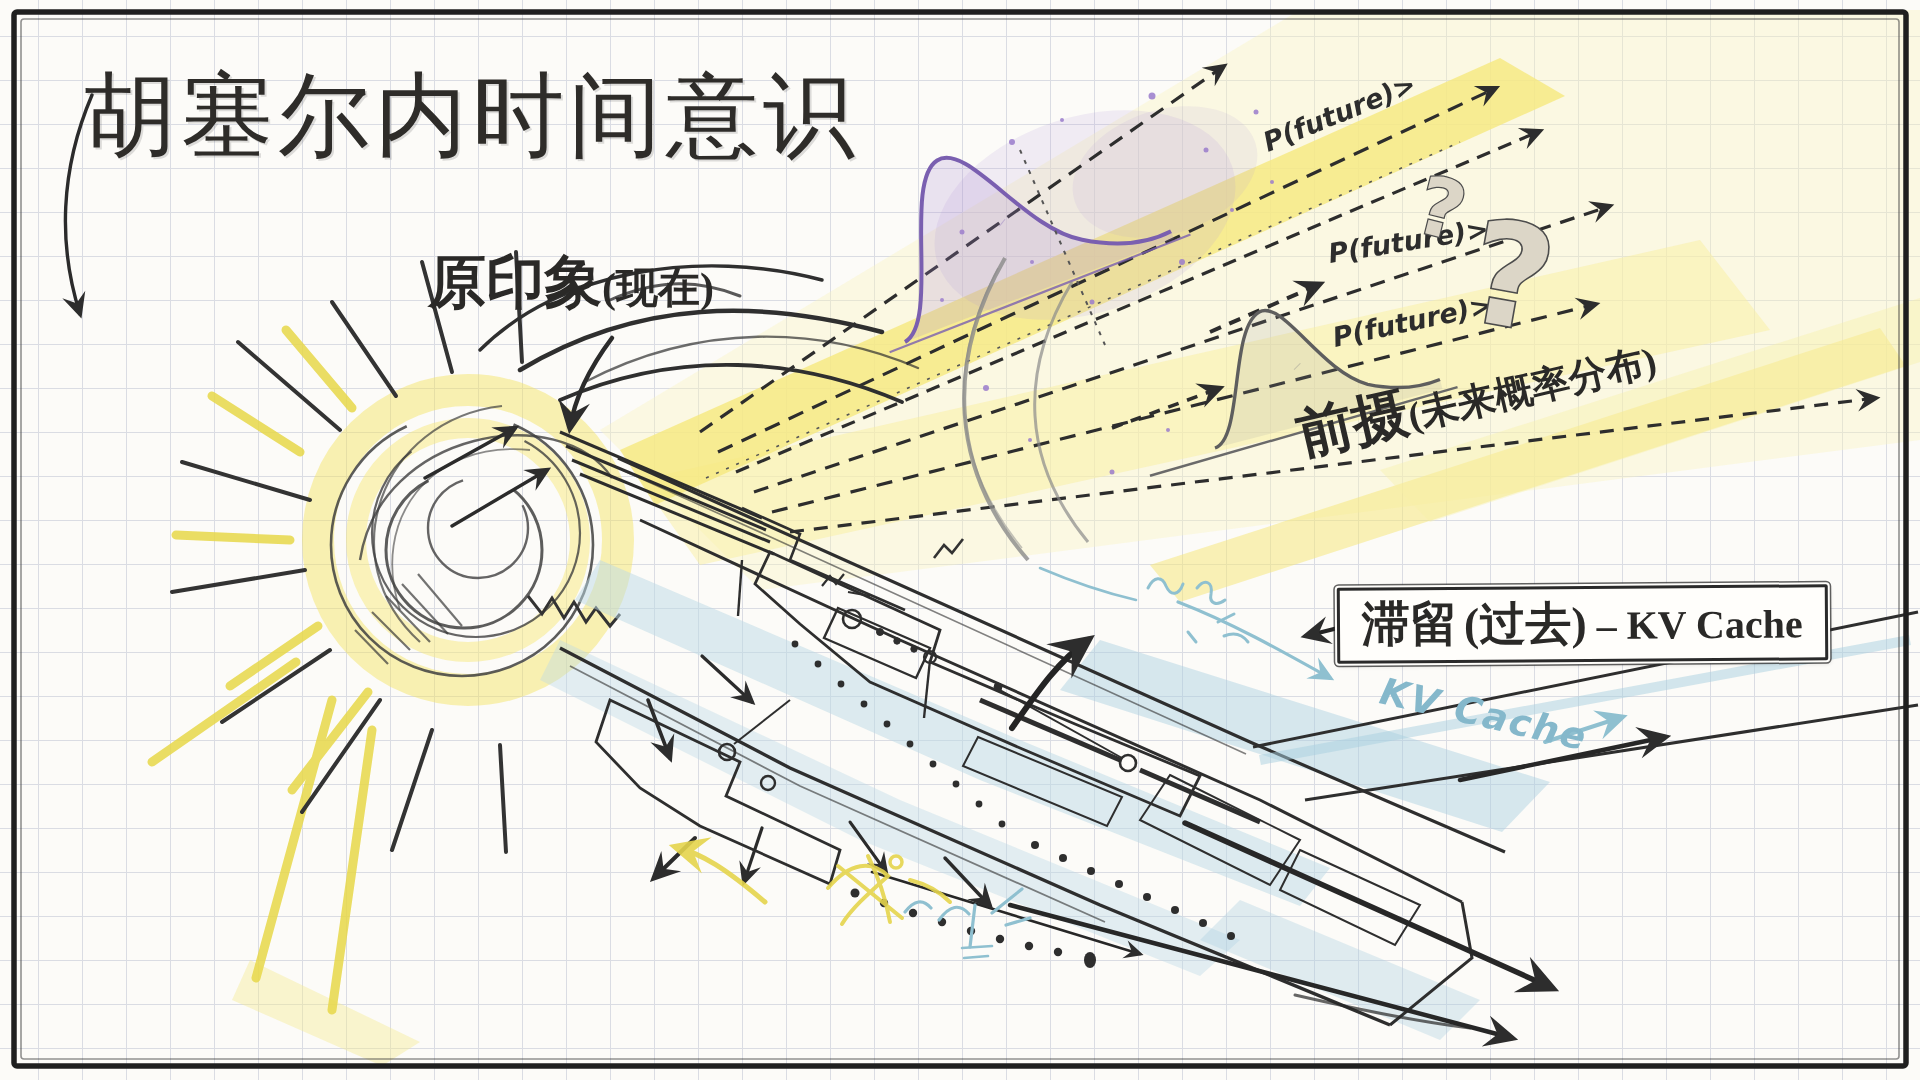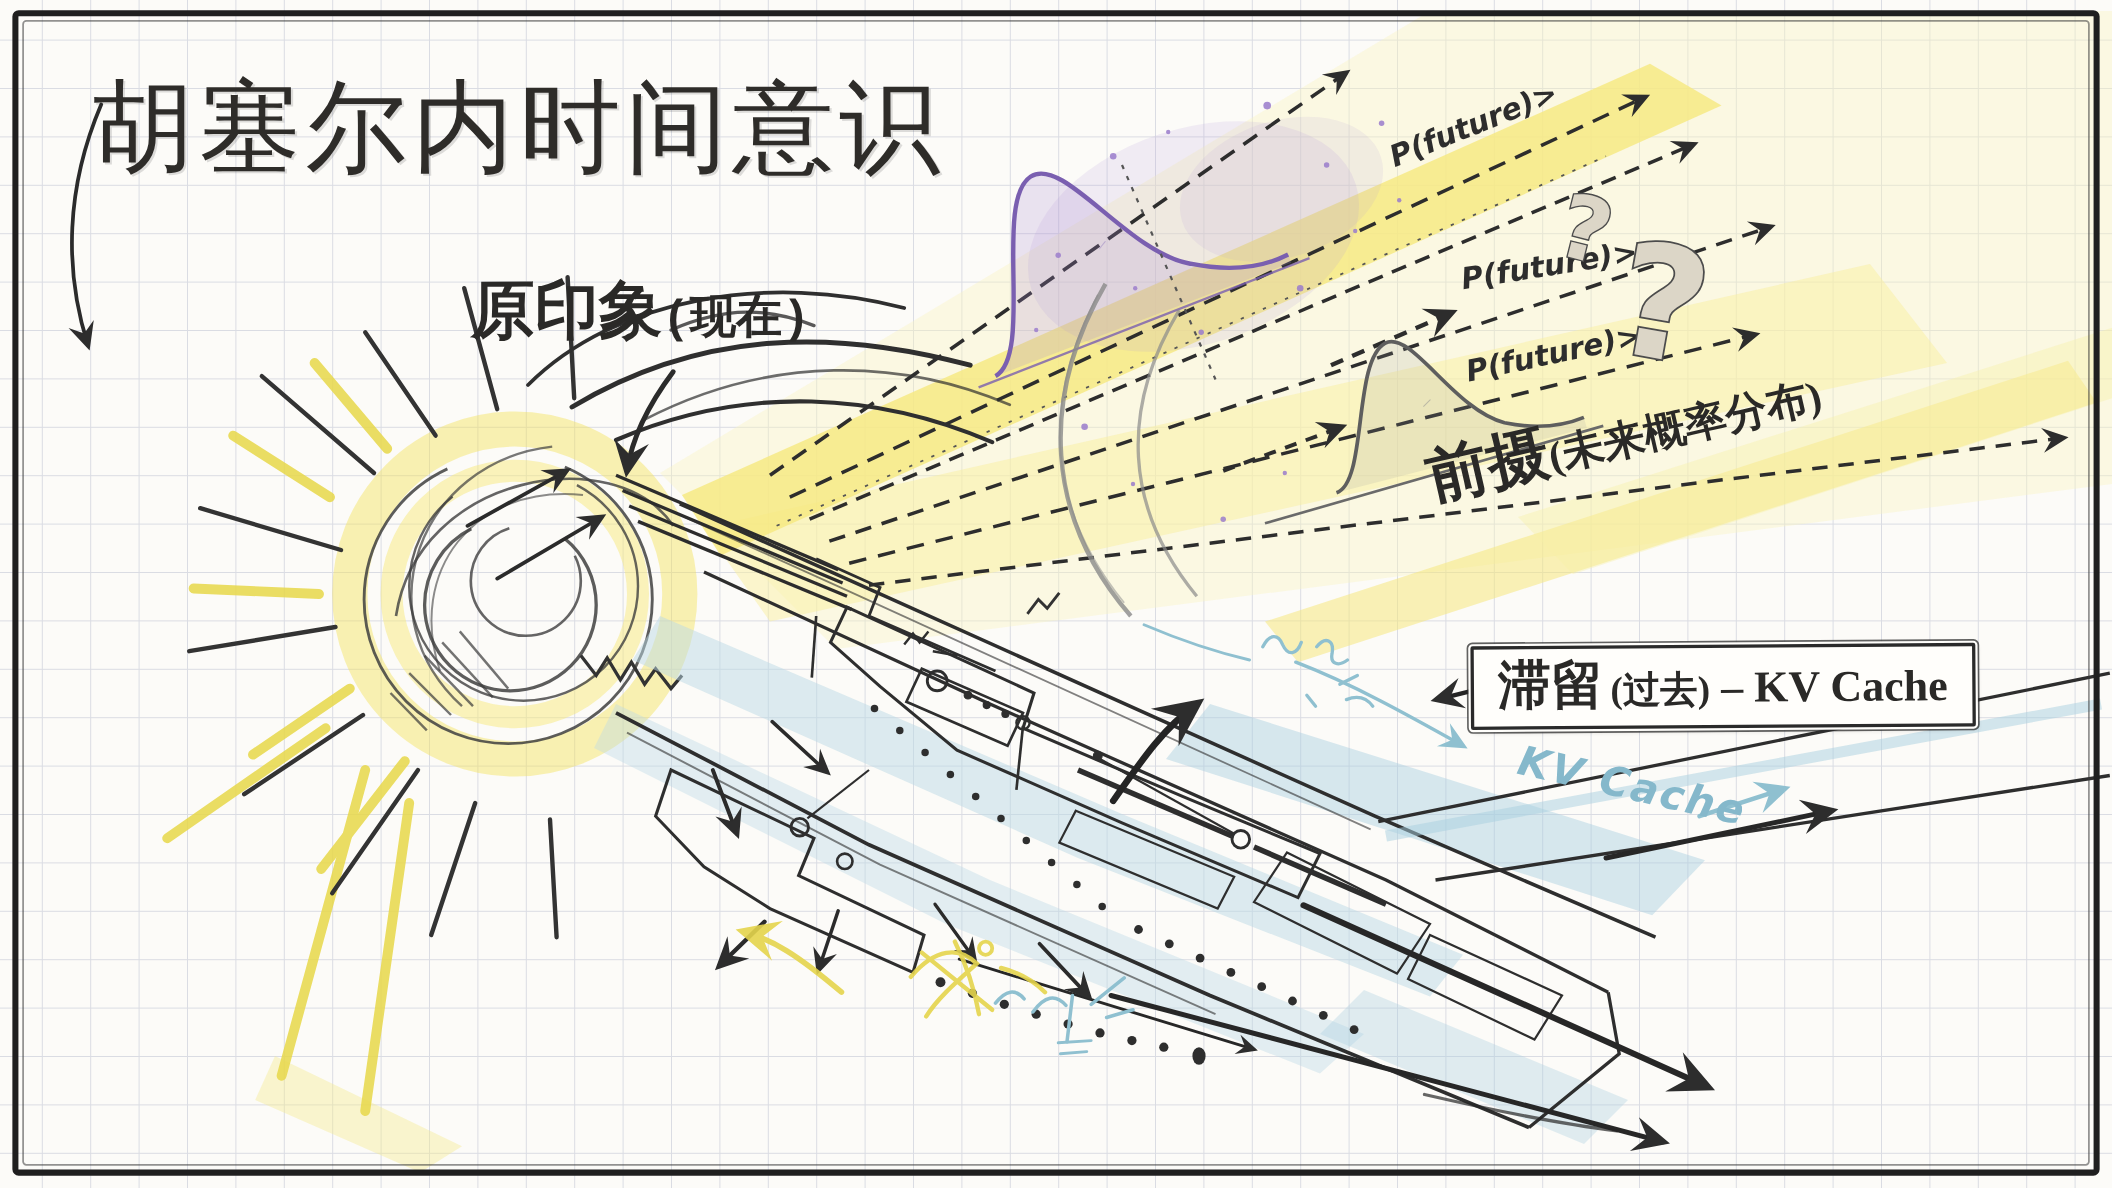--- a/index.html
+++ b/index.html
@@ -11,33 +11,33 @@
       linear-gradient(#dadce3 1px, transparent 1px),
       linear-gradient(90deg,#dadce3 1px, transparent 1px);
     background-size:44px 44px;background-position:-6px -8px;}
   svg.art{position:absolute;left:0;top:0;}
   .lbl{position:absolute;color:#2a2927;white-space:nowrap;line-height:1;}
   #title{left:84px;top:40px;font-size:92px;font-weight:400;
          letter-spacing:5px;color:#2e2c29;
          text-shadow:2px 2px 0 rgba(40,40,40,.15);margin-top:30px;}
   #primal{left:428px;top:254px;}
   #primal .big{font-size:58px;font-weight:900;text-align:right;}
-  #primal .small{font-size:42px;font-weight:800;font-family:Liberation Mono, monospace;}
+  #primal .small{font-size:42px;font-weight:800;}
   #protention{left:1298px;top:408px;transform:rotate(-13deg);
               transform-origin:left center;}
   #protention .big{font-size:56px;font-weight:900;}
   #protention .small{font-size:38px;font-weight:800;}
   #retention-box{left:1337px;top:586px;background:#fffefb;
     border:3px solid #2a2a2a;border-radius:2px;
     box-shadow:0 0 0 2px #fffefb,0 0 0 3.5px rgba(45,45,45,.75),
                2px 3px 4px rgba(60,60,60,.18);
     padding:10px 22px 12px 22px;display:flex;align-items:baseline;
     transform:rotate(-.4deg);}
   #retention-box .big{font-size:48px;font-weight:900;}
-  #retention-box .small{font-size:34px;font-weight:800;margin-left:6px;}
+  #retention-box .small{font-size:46px;font-weight:800;margin-left:6px;}
   #retention-box .suffix{font-size:40px;font-weight:800;margin-left:10px;}
   #kv-hand{left:1378px;top:696px;transform:rotate(13deg);
     font-family:"DejaVu Sans",sans-serif;font-style:italic;font-weight:bold;
     font-size:37px;color:#85b8cb;letter-spacing:2px;}
   .pfl{font-family:"DejaVu Sans",sans-serif;font-style:italic;
        font-weight:bold;fill:#2d2d2d;font-size:27px;}
   .qm{font-family:"DejaVu Sans",sans-serif;font-weight:bold;
       fill:#dcd6c7;stroke:#4c4c4c;paint-order:stroke;}
 </style>
 </head>

